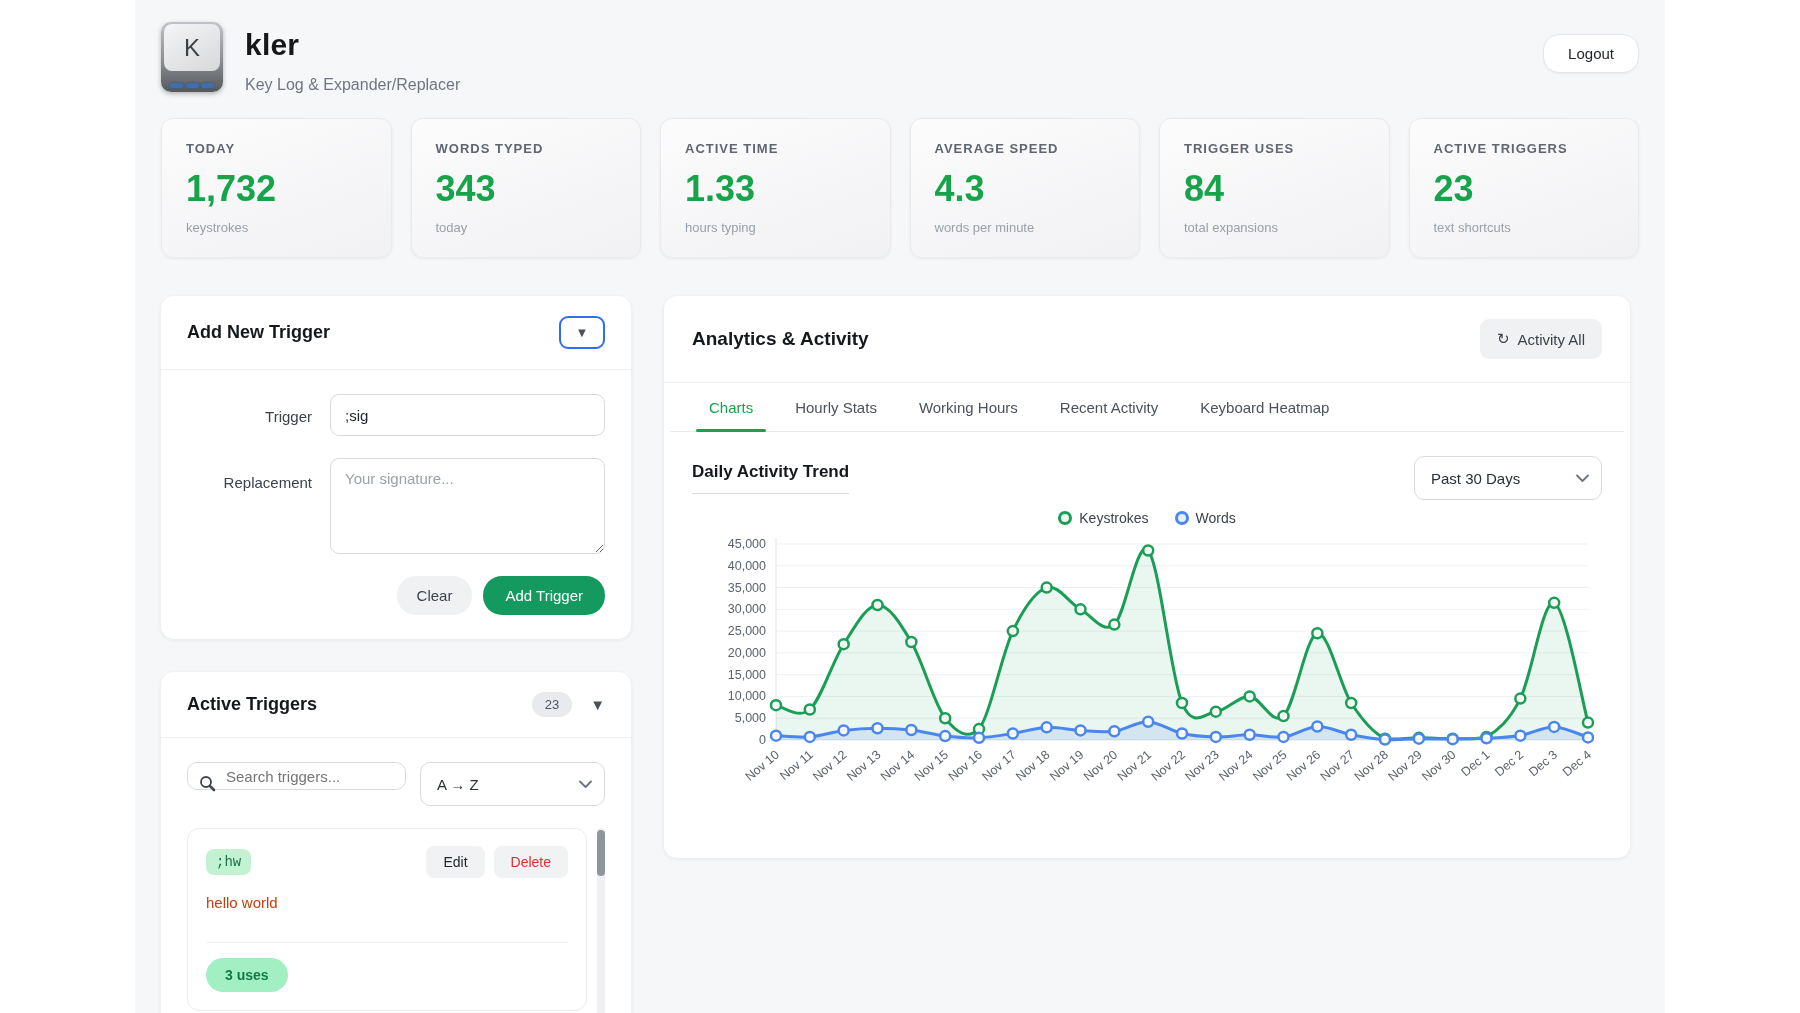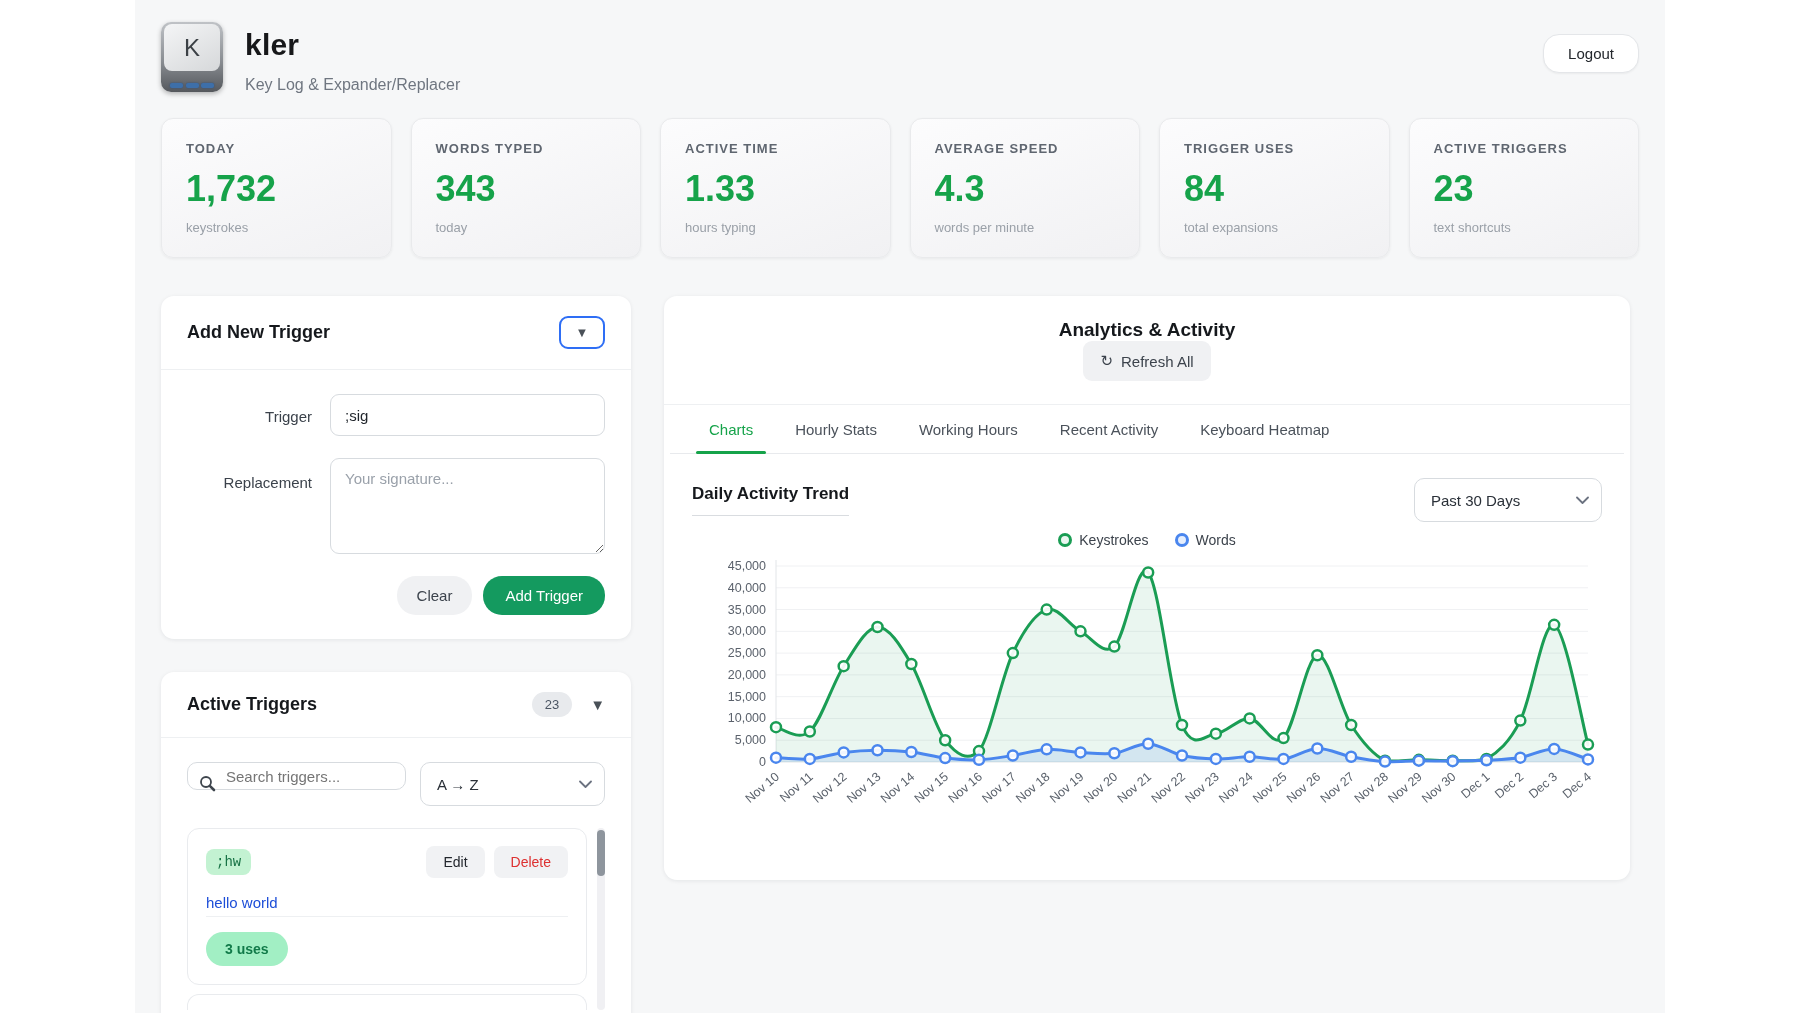--- a/index.html
+++ b/index.html
@@ -79,21 +79,21 @@
   .scroll-thumb { position:absolute; right:0; top:2px; width:8px; height:46px; background:#8e959d; border-radius:4px; }
   .trigger-item { border:1px solid #e9ebee; border-radius:12px; padding:17px 18px 18px 18px; background:#fff; }
   .trigger-item.peek { height:16px; margin-top:9px; border-radius:12px 12px 0 0; border-bottom:none; padding:0; }
   .ti-top { display:flex; align-items:center; justify-content:space-between; margin-bottom:16px; }
   .ti-tag { font-family:"Liberation Mono","DejaVu Sans Mono",monospace; font-size:14px; color:#177245;
             background:#c3f2d2; border-radius:8px; padding:5px 10px; }
   .ti-actions { display:flex; gap:9px; }
   .btn-sm { border:none; border-radius:8px; font-size:14px; padding:8px 17px; cursor:pointer; font-family:inherit; background:#f1f2f4; }
   .btn-edit { color:#23272d; }
   .btn-delete { color:#dd3030; }
-  .ti-text { font-size:15px; color:#1d4ed8; padding-bottom:5px; border-bottom:1px solid #eef0f2; }
+  .ti-text { font-size:15px; color:#c2410c; padding-bottom:31px; border-bottom:1px solid #eef0f2; }
   .uses-pill { display:inline-block; margin-top:15px; background:#a2efc4; color:#117a49; font-weight:700;
             font-size:14px; border-radius:999px; padding:9px 19px; }
 
   
   .refresh-btn { display:flex; align-items:center; gap:8px; background:#f0f1f3; border:none; border-radius:9px;
             padding:11px 17px; font-size:15px; color:#3c434c; cursor:pointer; font-family:inherit; }
   .tabs { display:flex; gap:8px; padding:0 22px; margin:0 6px; border-bottom:1px solid #e8eaed; }
   .tab { position:relative; padding:16px 17px 15px 17px; font-size:15px; color:#4b525b; cursor:pointer; }
   .tab.active { color:#16a34a; }
   .tab.active::after { content:""; position:absolute; left:4px; right:4px; bottom:-1px; height:3px;
@@ -240,25 +240,25 @@
                 <span class="uses-pill">3 uses</span>
               </div>
 
               <div class="trigger-item peek"></div>
             </div>
           </div>
         </div>
       </div>
 
       <div class="card">
-        <div class="card-header" style="padding:23px 28px;flex-direction:column;">
+        <div class="card-header" style="padding:23px 28px;">
           <div class="card-title" style="font-size:19px;">Analytics &amp; Activity</div>
           <button class="refresh-btn">
             <span>↻</span>
-            <span>Refresh All</span>
+            <span>Activity All</span>
           </button>
         </div>
         <div class="divider"></div>
 
         <div class="tabs">
           <div class="tab active">Charts</div>
           <div class="tab">Hourly Stats</div>
           <div class="tab">Working Hours</div>
           <div class="tab">Recent Activity</div>
           <div class="tab">Keyboard Heatmap</div>

